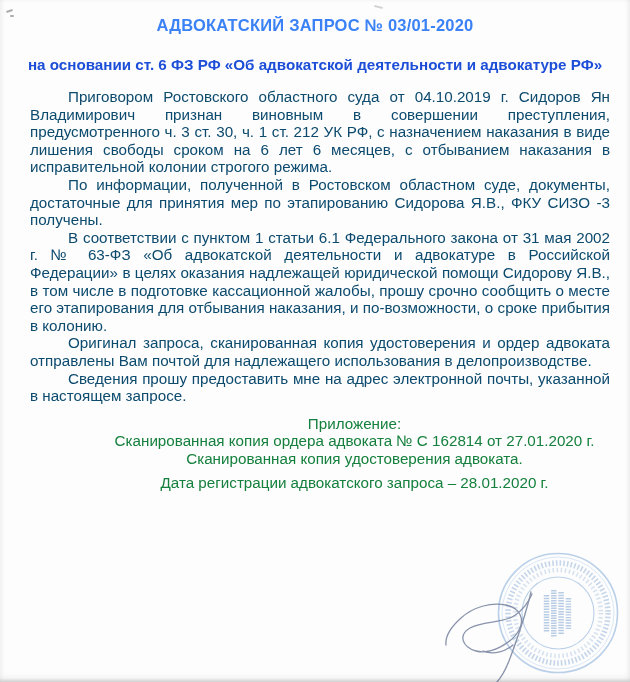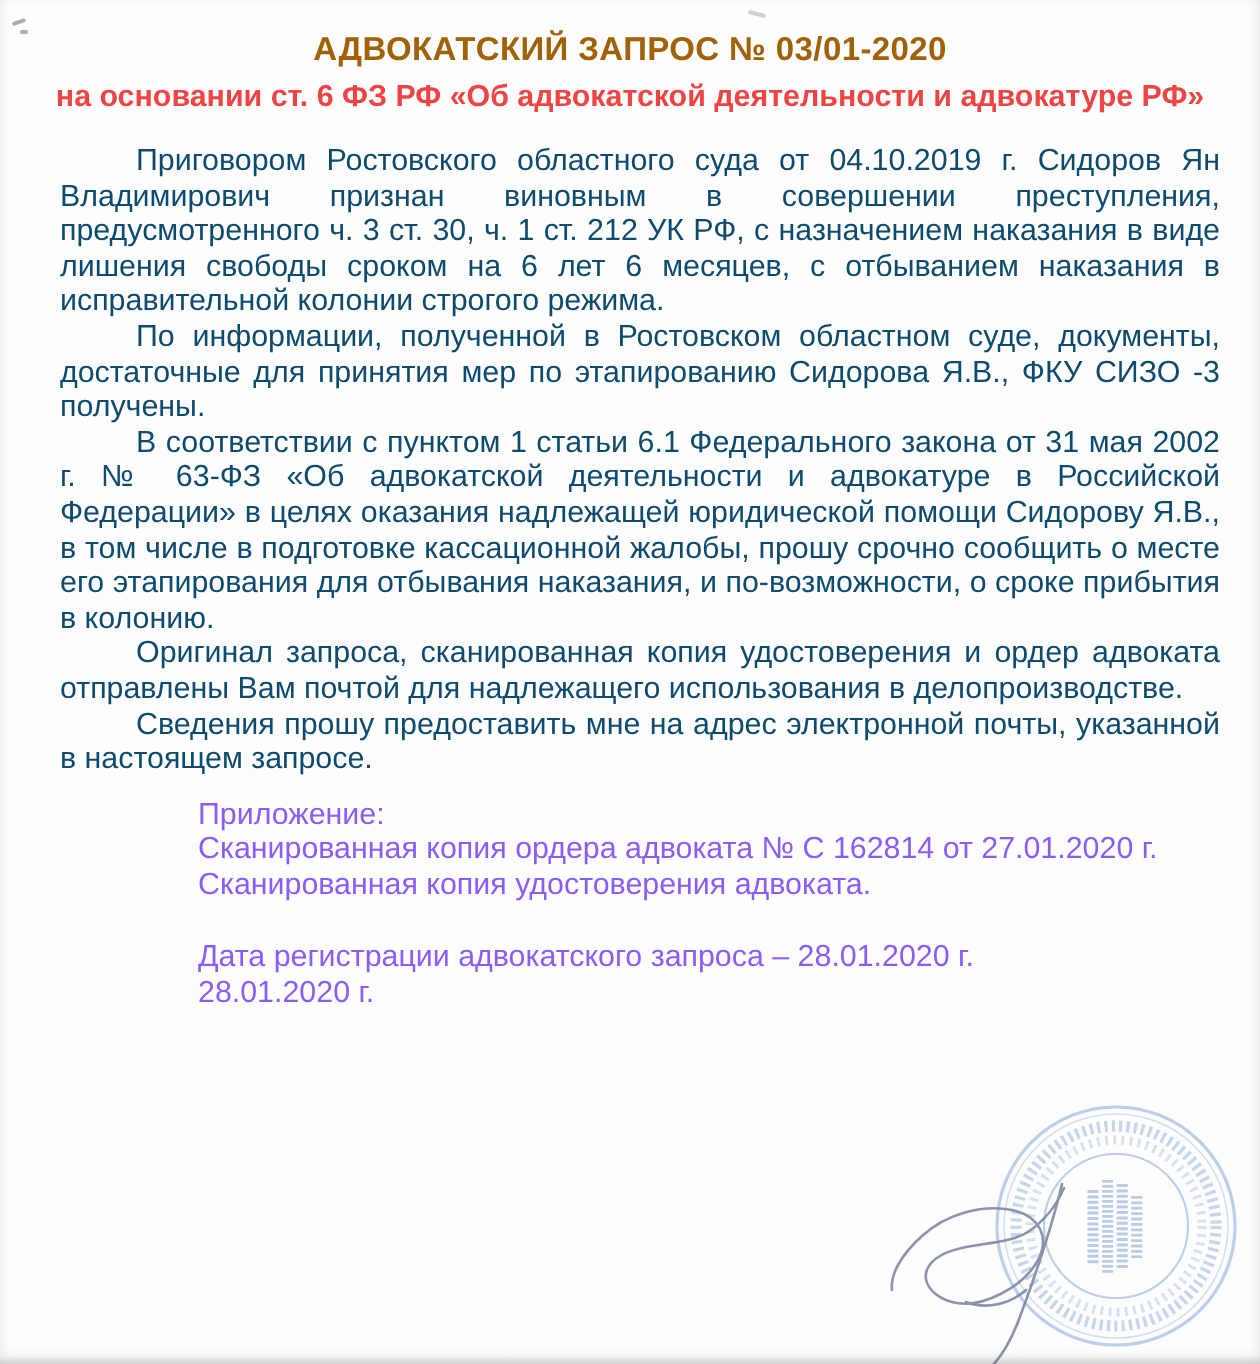--- a/index.html
+++ b/index.html
@@ -12,42 +12,42 @@
     position:relative;
     width:630px;height:682px;
     overflow:hidden;
     background:#fdfdfd;
     color:#404040;
     box-shadow: inset -2px 0 4px rgba(0,0,0,0.035), inset 2px 0 4px rgba(0,0,0,0.02), inset 0 -4px 6px rgba(0,0,0,0.07);
   }
   .header{ margin-top:15px; text-align:center; }
   .doc-title{
     font-size:16.5px; font-weight:700; line-height:21px;
-    color:#a16207; letter-spacing:0.2px;text-align:center;
+    color:#3b82f6; letter-spacing:0.2px;text-align:center;
   }
   .doc-subtitle{
     font-size:15.2px; font-weight:700; line-height:19px;
-    margin-top:3px; color:#ef4444;
+    margin-top:19px; color:#1d4ed8;
   }
   .body-text{
     margin:14px 20px 0 30px; 
     width:580px;
   }
   .body-text p{
     margin:0; padding:0;
     font-size:15.2px; line-height:17.6px;
     text-align:justify; text-indent:38px;
     color:#0c4a6e;
   }
   .block-indent{
     margin-left:99px; margin-right:20px;
-    font-size:15.2px; line-height:17.6px; color:#8b5cf6;
+    font-size:15.2px; line-height:17.6px; color:#15803d;text-align:center;
   }
   .attachment-block{ margin-top:10px; }
-  .registration-block{ margin-top:19px; }
+  .registration-block{ margin-top:7px; }
   .closing-line{ margin-top:18px; }
   .stamp-wrap{
     position:absolute; left:494px; top:551px; width:130px; height:126px;
     filter: blur(0.35px); opacity:0.92;
     pointer-events:none;
   }
   .signature-wrap{
     position:absolute; left:443px; top:589px; width:115px; height:95px;
     pointer-events:none;
   }
@@ -83,21 +83,20 @@
   </div>
 
   <div class="block-indent attachment-block">
     <div>Приложение:</div>
     <div>Сканированная копия ордера адвоката № С 162814 от 27.01.2020 г.</div>
     <div>Сканированная копия удостоверения адвоката.</div>
   </div>
 
   <div class="block-indent registration-block">
     <div>Дата регистрации адвокатского запроса – 28.01.2020 г.</div>
-    <div>28.01.2020 г.</div>
   </div>
 
 
   <div class="stamp-wrap">
     <svg width="130" height="126" viewBox="0 0 130 126">
       <g fill="none">
         <circle cx="64" cy="62" r="59.5" stroke="#b5cce7" stroke-width="1.6"></circle>
         <circle cx="64" cy="62" r="56" stroke="#cddef0" stroke-width="0.8"></circle>
 
         <circle cx="64" cy="62" r="50" stroke="#a7c1e0" stroke-width="5.5" stroke-dasharray="1.6 2.1" opacity="0.7"></circle>

